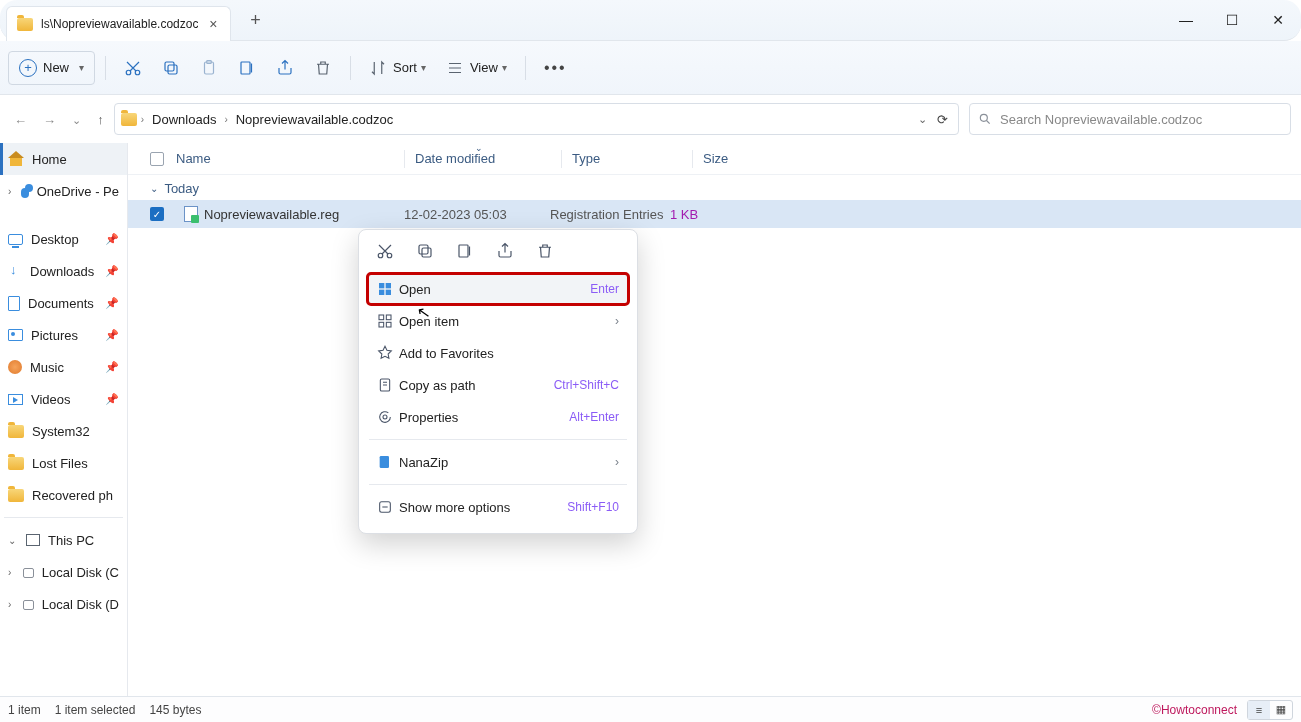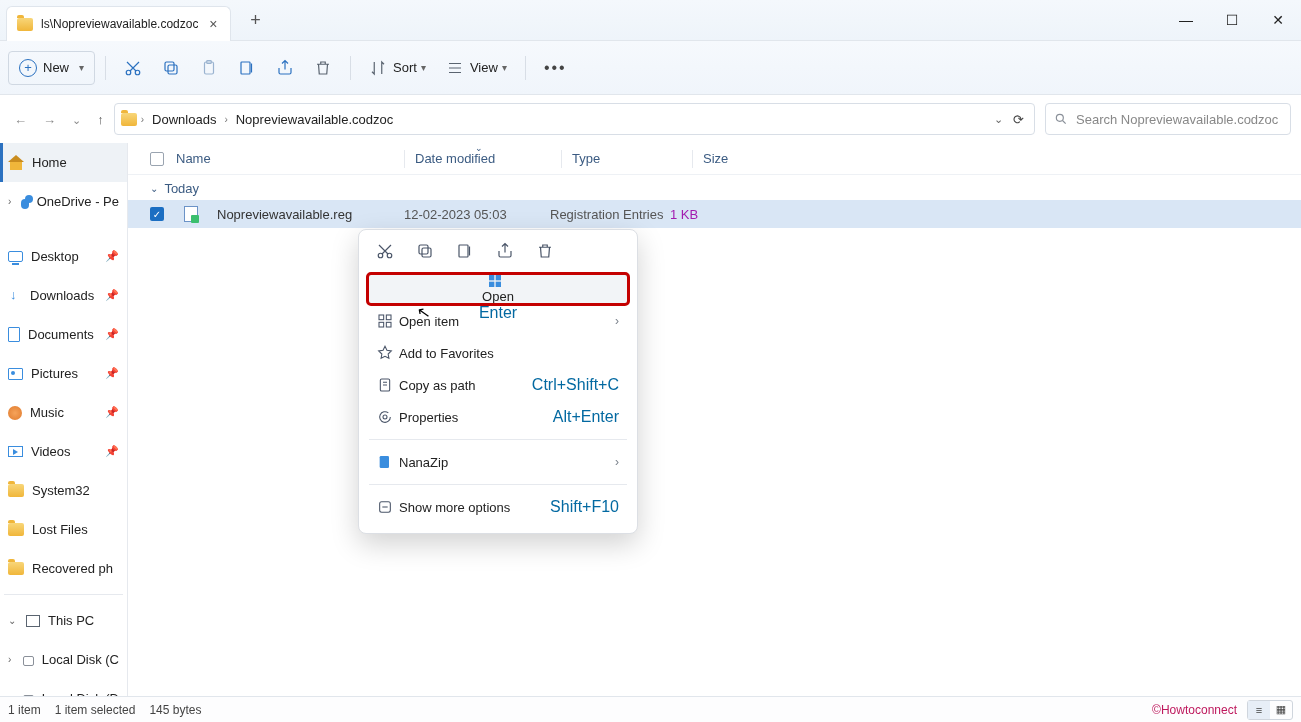--- a/index.html
+++ b/index.html
@@ -1,19 +1,19 @@
 <!DOCTYPE html>
 <html><head>
 <meta charset="utf-8">
 <style>
   * { box-sizing: border-box; margin: 0; padding: 0; font-family: "Segoe UI", Tahoma, sans-serif; }
   body { width: 1301px; height: 722px; background: #fff; overflow: hidden; font-size: 13px; color: #333; position: relative; }
 
   
-  .titlebar { height: 41px; background: linear-gradient(#f4f8fc,#eef4fa); display: flex; align-items: stretch; border-bottom: 1px solid #e1e6ec; }
+  .titlebar { height: 41px; background: linear-gradient(#f4f8fc,#eef4fa); display: flex; align-items: stretch; border-bottom: 1px solid #e1e6ec; border-radius: 17px; }
   .tab { display: flex; align-items: center; gap: 8px; background: #fff; border: 1px solid #dfe5ec; border-bottom: none; border-radius: 6px 6px 0 0; margin: 6px 0 0 6px; padding: 0 10px; max-width: 230px; height: 35px; }
   .tab-title { font-size: 12px; color: #222; white-space: nowrap; overflow:hidden; text-overflow:ellipsis; max-width:160px; }
   .tab-close { width: 14px; font-size: 14px; color:#555; text-align:center; }
   .tab-add { width:28px; font-size:18px; color:#555; display:flex; align-items:center; justify-content:center; margin-left:10px; }
   .win-controls { margin-left:auto; display:flex; }
   .win-btn { width:46px; display:flex; align-items:center; justify-content:center; color:#222; font-size:14px; }
 
   
   .toolbar { height: 54px; background: linear-gradient(#f6f9fd,#f0f5fb); display:flex; align-items:center; padding: 0 8px; gap:4px; border-bottom:1px solid #e1e6ec; }
   .tbtn { height:34px; display:flex; align-items:center; justify-content:center; padding:0 8px; border-radius:4px; color:#2b71c0; }
@@ -28,26 +28,26 @@
   
   .addr-row { height:48px; display:flex; align-items:center; padding:0 10px; gap:10px; }
   .nav-arrows { display:flex; gap:16px; color:#888; padding-left:4px; }
   .nav-arrows span.enabled { color:#555; }
   .breadcrumb { flex:1; height:32px; border:1px solid #d8dee6; border-radius:4px; display:flex; align-items:center; padding:0 6px; gap:4px; color:#222; }
   .crumb { display:flex; align-items:center; gap:4px; padding:2px 4px; }
   .crumb-sep { color:#777; font-size:10px; }
   .breadcrumb .spacer { flex:1; }
   .bc-chev { color:#666; font-size:11px; margin-right:6px; }
   .refresh { color:#444; margin-right:4px; }
-  .searchbox { width:246px; height:32px; border:1px solid #d8dee6; border-radius:4px; display:flex; align-items:center; padding:0 8px; gap:8px; color:#888; }
+  .searchbox { width:322px; height:32px; border:1px solid #d8dee6; border-radius:4px; display:flex; align-items:center; padding:0 8px; gap:8px; color:#888; }
 
   
   .body { position:absolute; top:143px; bottom:26px; left:0; right:0; display:flex; }
   .sidebar { width:128px; border-right:1px solid #e6e9ee; overflow:hidden; background:#fff; }
-  .side-item { display:flex; align-items:center; gap:8px; height:39px; padding:0 8px; white-space:nowrap; color:#222; }
+  .side-item { display:flex; align-items:center; gap:8px; height:32px; padding:0 8px; white-space:nowrap; color:#222; }
   .side-item.home { background:#eef2f6; border-left:3px solid #2b71c0; padding-left:5px; }
   .side-item .pin { margin-left:auto; color:#9aa4b0; font-size:11px; }
   .side-item .exp { color:#666; font-size:10px; width:10px; display:inline-block; }
   .side-group-gap { height:16px; }
   .side-divider { height:1px; background:#e6e9ee; margin:6px 4px; }
 
   
   .main { flex:1; position:relative; }
   .col-headers { height:32px; display:flex; align-items:center; border-bottom:1px solid #eef1f5; padding-left:22px; color:#3b5b82; background:#fff; }
   .col-headers .chk { width:26px; display:flex; align-items:center; }
@@ -58,35 +58,35 @@
   .col-type { width:120px; }
   .col-size { width:70px; text-align:left; }
   .col-sep { width:1px; height:18px; background:#e6e9ee; margin-right:10px; }
 
   .group-hdr { display:flex; align-items:center; gap:6px; color:#3b5b82; padding:6px 0 4px 22px; }
   .group-hdr .gchev { font-size:10px; }
 
   .file-row { height:28px; display:flex; align-items:center; padding-left:22px; background:#d9e6f5; }
   .file-row .chk { width:26px; display:flex; align-items:center; }
   .file-row .chk-box { width:14px; height:14px; border-radius:2px; background:#1b6ec2; display:flex; align-items:center; justify-content:center; color:#fff; font-size:10px; }
-  .file-row .fname { width:228px; display:flex; align-items:center; gap:19px;padding-left:8px; }
+  .file-row .fname { width:228px; display:flex; align-items:center; gap:6px;padding-left:8px; }
   .file-row .fdate { width:146px; color:#555; }
   .file-row .ftype { width:120px; color:#555; }
   .file-row .fsize { width:70px; text-align:left; padding-right:8px; color:#a21caf; }
 
   
   .ctx { position:absolute; left:358px; top:229px; width:280px; background:#fff; border:1px solid #dcdfe4; border-radius:8px; padding:10px 8px; box-shadow:0 10px 28px rgba(0,0,0,0.18); }
   .ctx-icons { display:flex; gap:20px; padding:2px 8px 10px 8px; }
   .ctx-icons span { width:20px; text-align:center; color:#4a5568; }
   .ctx-item { height:32px; display:flex; align-items:center; padding:0 10px; border-radius:4px; position:relative; }
   .ctx-item.hover { background:#f2f4f7; }
-  .ctx-item.highlight { outline:3px solid #c40000; outline-offset:-2px;flex-direction:column; }
+  .ctx-item.highlight { outline:3px solid #c40000; outline-offset:-2px; }
   .ctx-ico { width:22px; color:#4a5568; display:inline-flex; align-items:center; }
   .ctx-label { flex:1; color:#222; }
-  .ctx-accel { color:#0369a1; font-size:16px; }
+  .ctx-accel { color:#8b5cf6; font-size:12px; }
   .ctx-sub { color:#7a828c; font-size:12px; }
   .ctx-divider { height:1px; background:#e6e9ee; margin:6px 2px; }
   .cursor { position:absolute; left:417px; top:303px; font-size:16px; color:#000; pointer-events:none; text-shadow:0 0 2px #fff; transform:rotate(-10deg); }
 
   
   .statusbar { position:absolute; bottom:0; left:0; right:0; height:26px; border-top:1px solid #e1e6ec; display:flex; align-items:center; padding:0 8px; font-size:12px; color:#444; background:#fdfdfe; }
   .statusbar .gap { width:14px; }
   .statusbar .right { margin-left:auto; display:flex; align-items:center; gap:10px; }
   .view-toggle { display:flex; border:1px solid #cfd5dd; border-radius:3px; }
   .view-toggle div { width:22px; height:18px; display:flex; align-items:center; justify-content:center; font-size:11px; }

